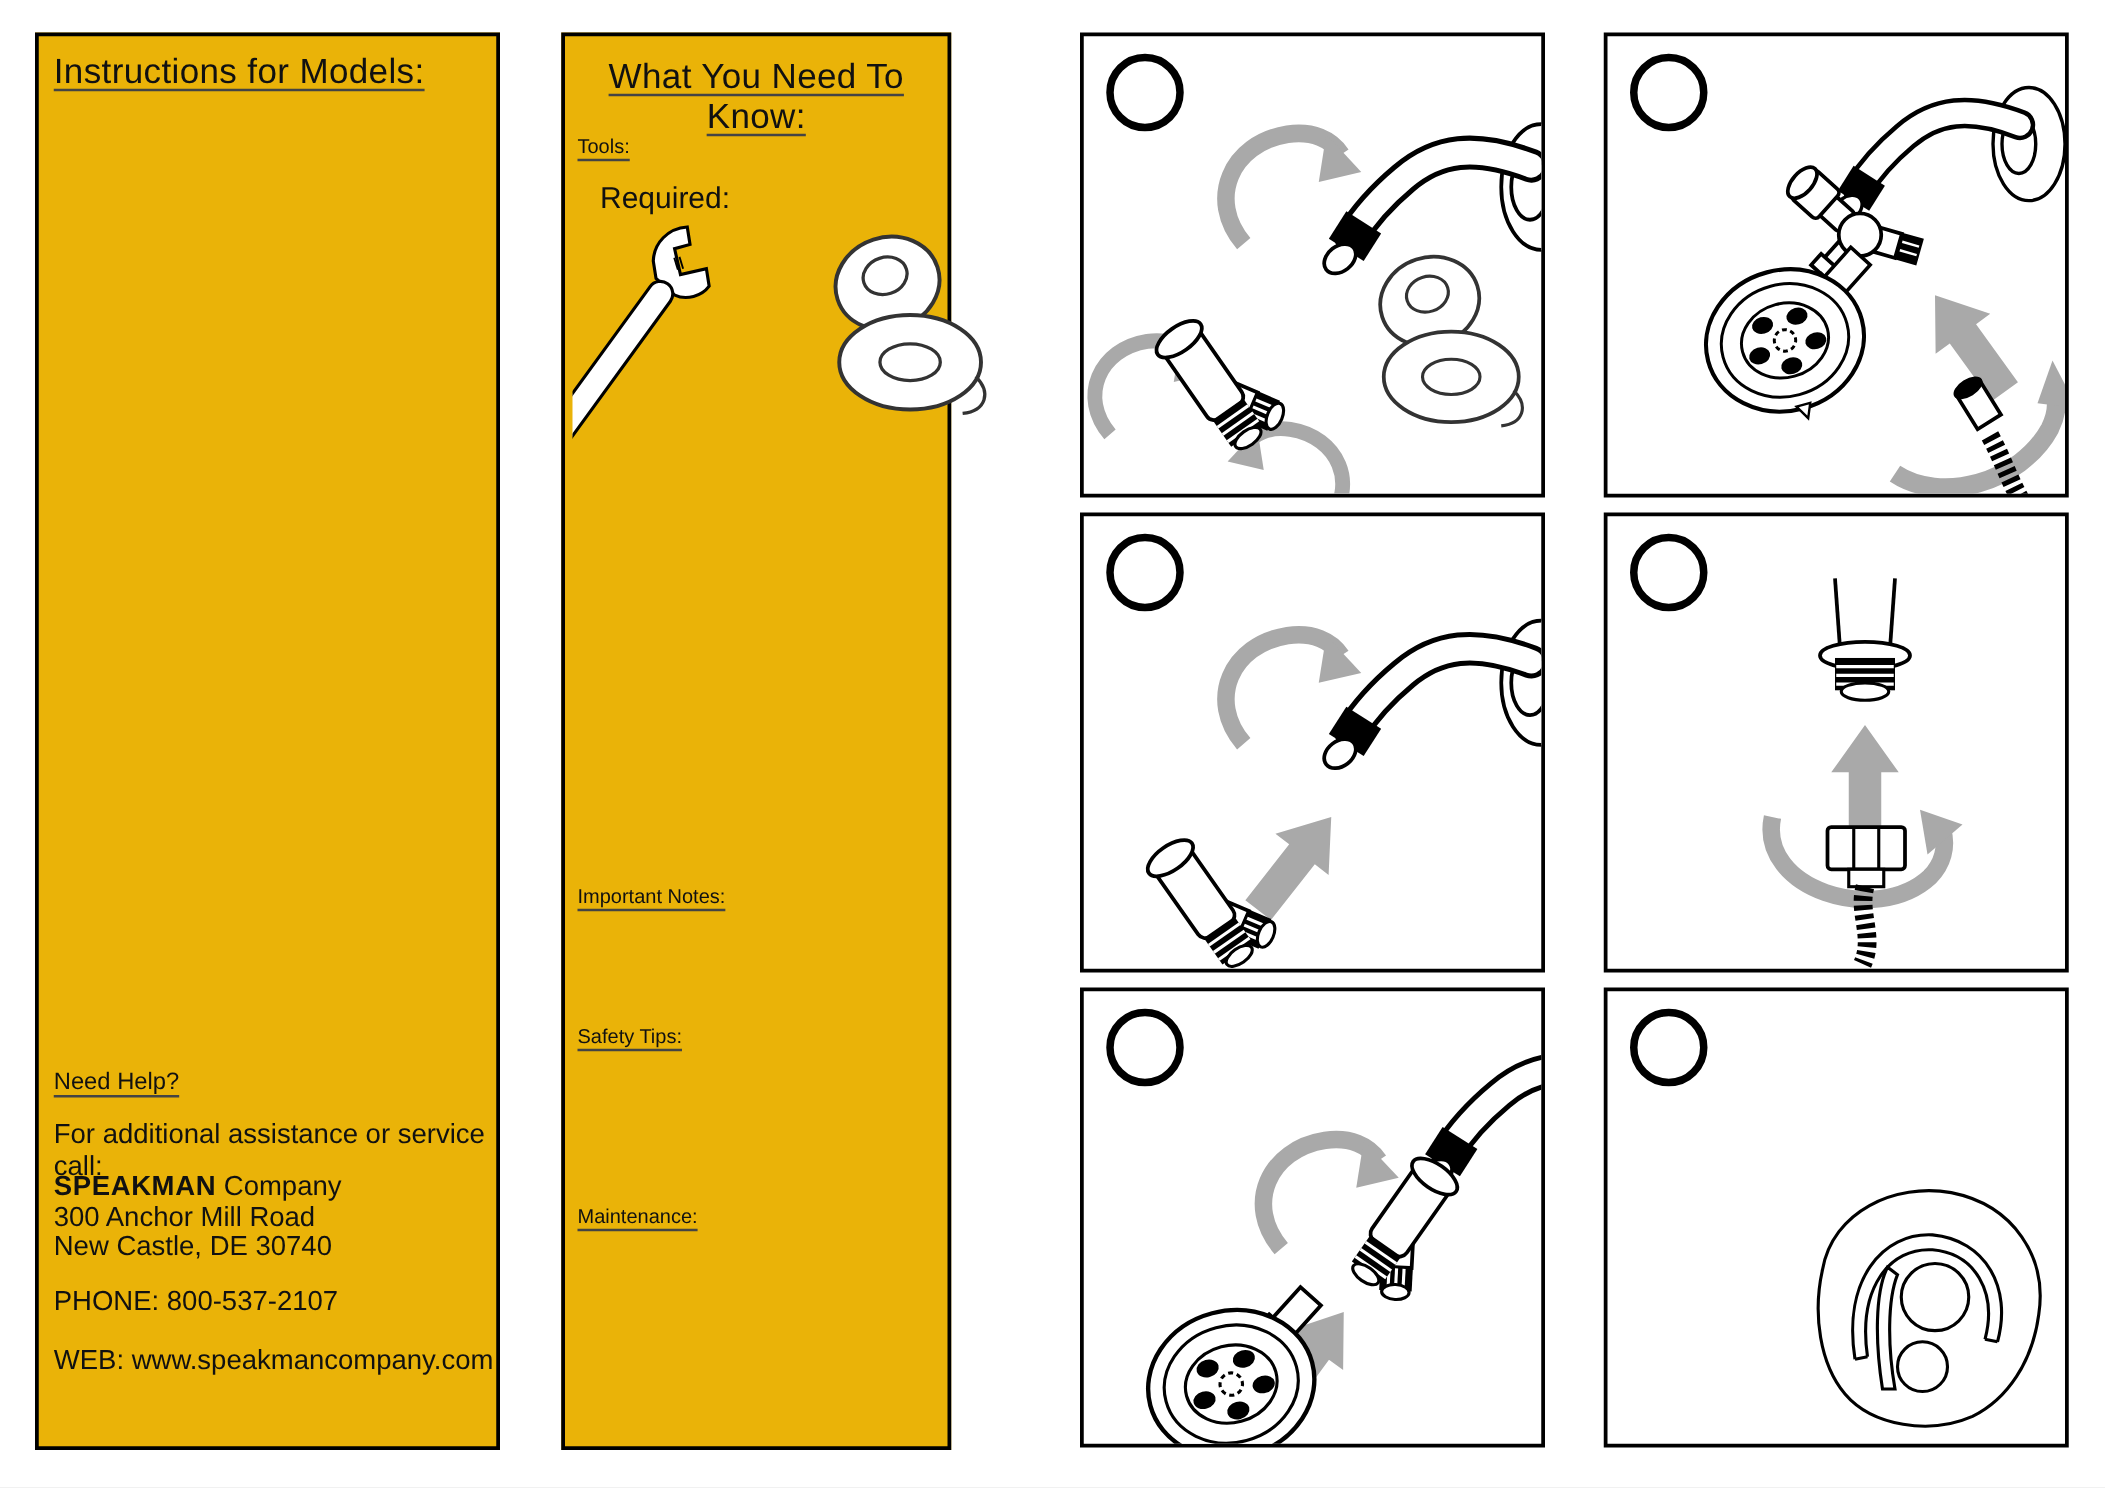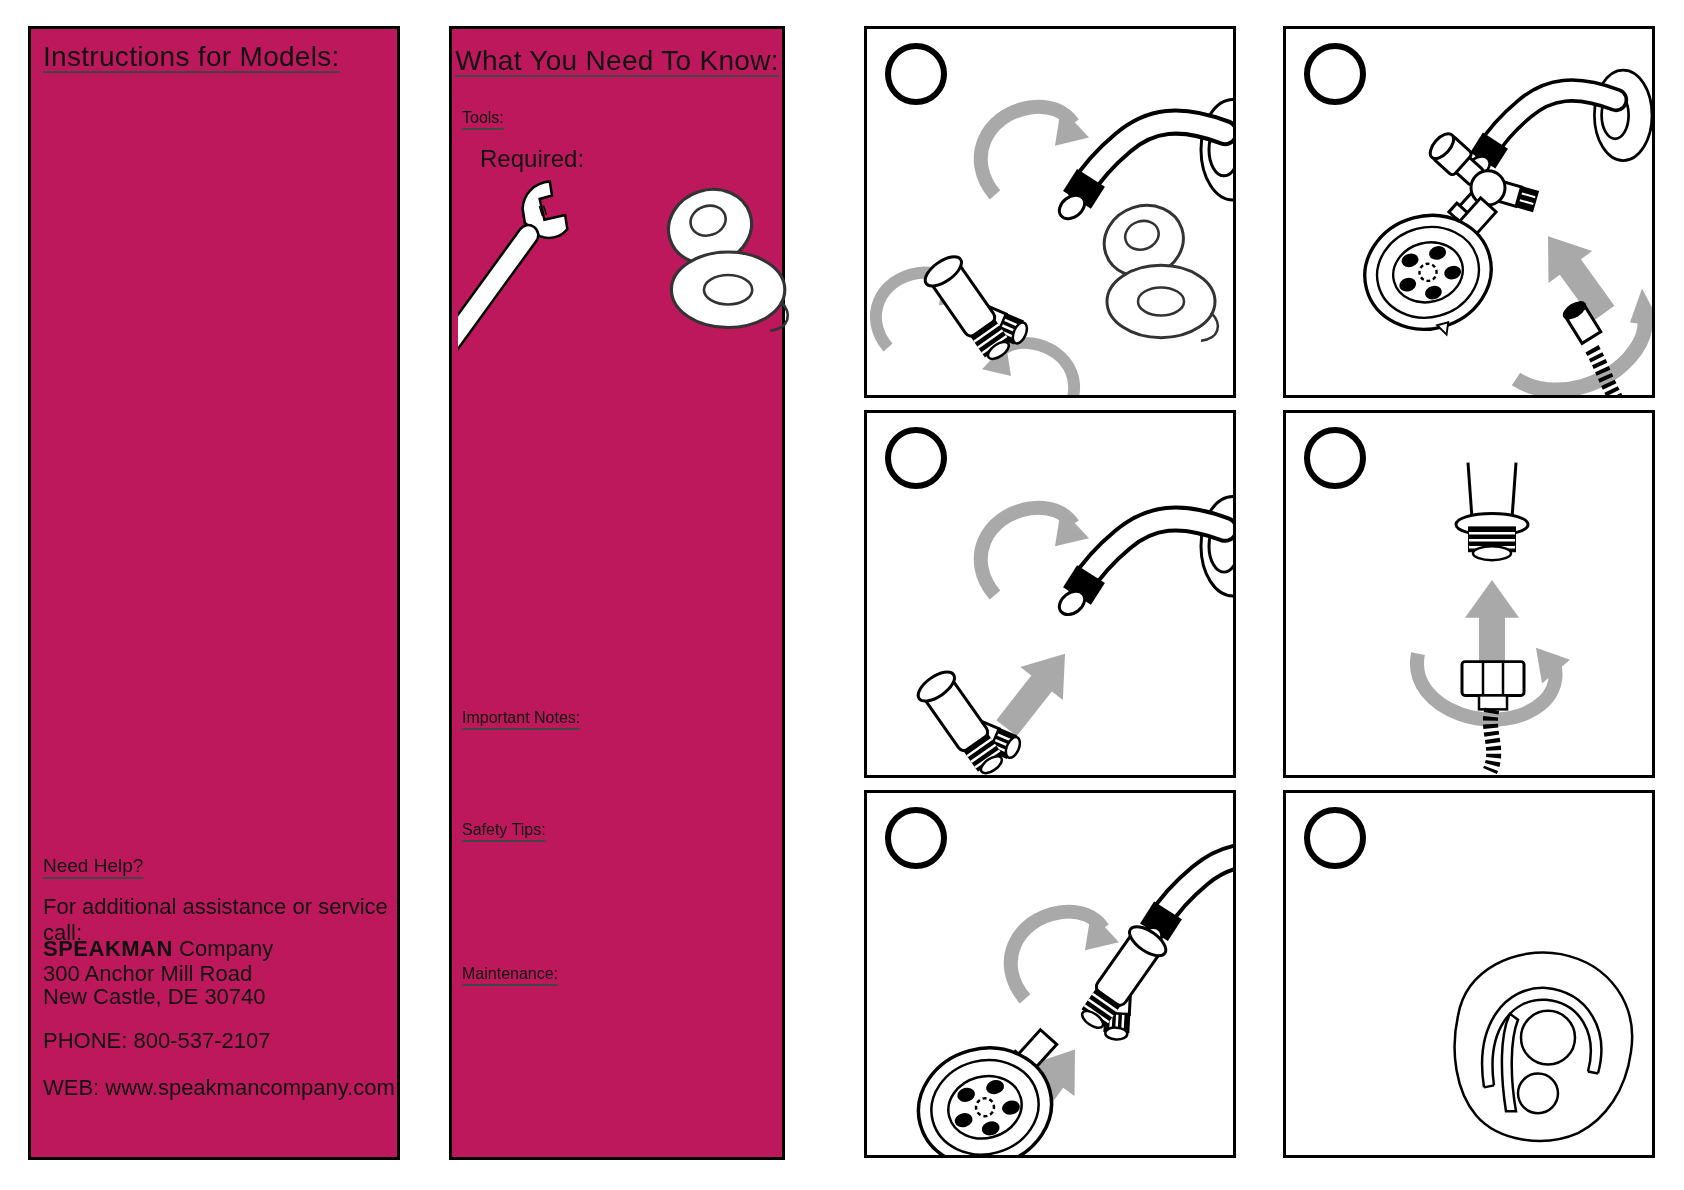--- a/index.html
+++ b/index.html
@@ -1,20 +1,20 @@
 <!DOCTYPE html>
 <html><head>
 <meta charset="utf-8">
 <style>
   html,body{margin:0;padding:0;background:#e8e8e8;}
   .page{position:relative;width:1684px;height:1190px;background:#fff;
         font-family:"Liberation Sans",sans-serif;color:#111;overflow:hidden;}
-  .box{position:absolute;background:#be185d;border:3px solid #000;box-sizing:border-box;}
+  .box{position:absolute;background:#eab308;border:3px solid #000;box-sizing:border-box;}
   #box-left{left:28px;top:26px;width:372px;height:1134px;}
-  #box-info{left:449px;top:26px;width:336px;height:1134px;}
+  #box-info{left:449px;top:26px;width:312px;height:1134px;}
   .panel{position:absolute;background:#fff;border:3px solid #000;box-sizing:border-box;}
   #p1{left:864px;top:26px;width:372px;height:372px;}
   #p2{left:864px;top:410px;width:372px;height:368px;}
   #p3{left:864px;top:790px;width:372px;height:368px;}
   #p4{left:1283px;top:26px;width:372px;height:372px;}
   #p5{left:1283px;top:410px;width:372px;height:368px;}
   #p6{left:1283px;top:790px;width:372px;height:368px;}
   .stepcircle{position:absolute;left:18px;top:14px;width:50px;height:50px;
         border:6px solid #000;border-radius:50%;background:#fff;z-index:5;
         font-size:26px;text-align:center;line-height:50px;}

